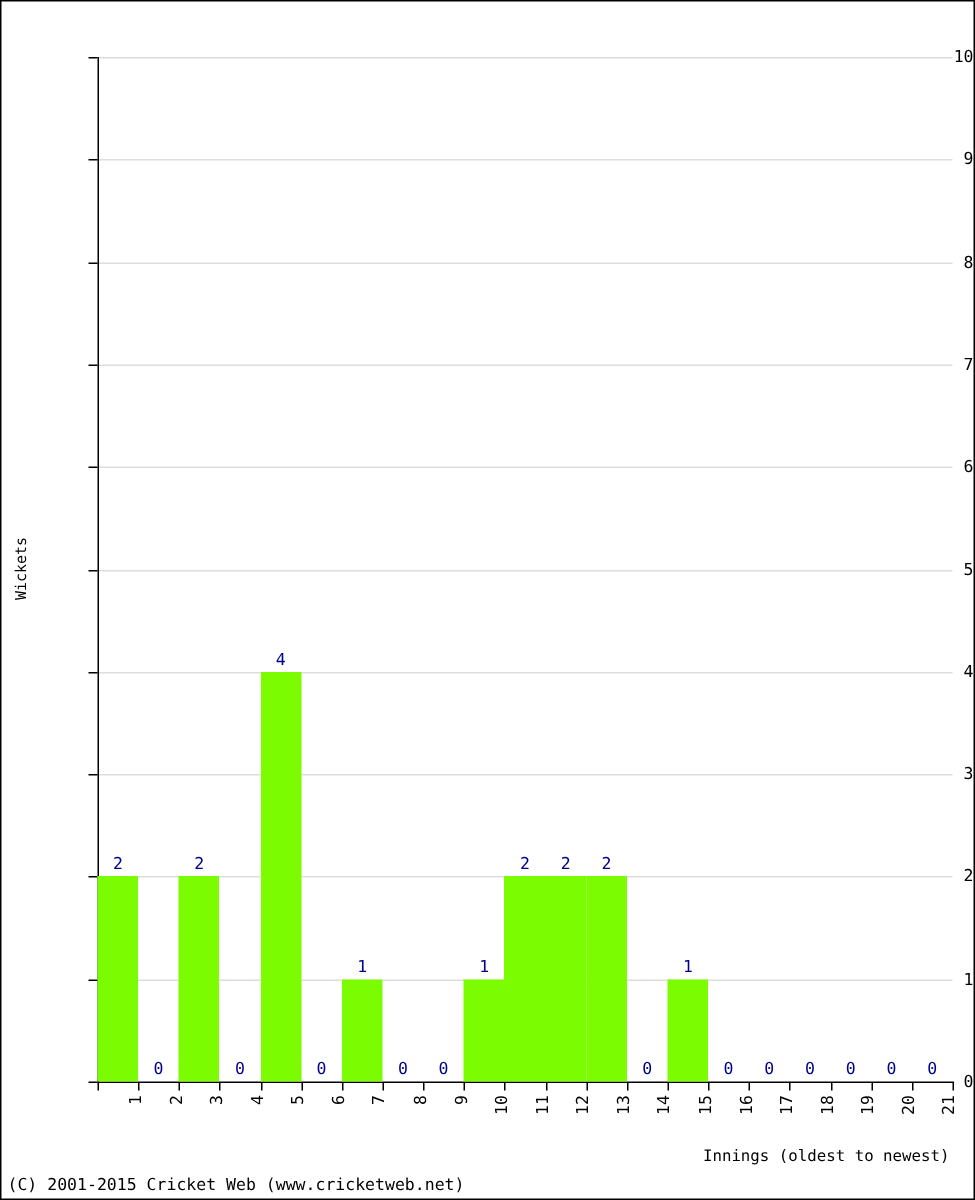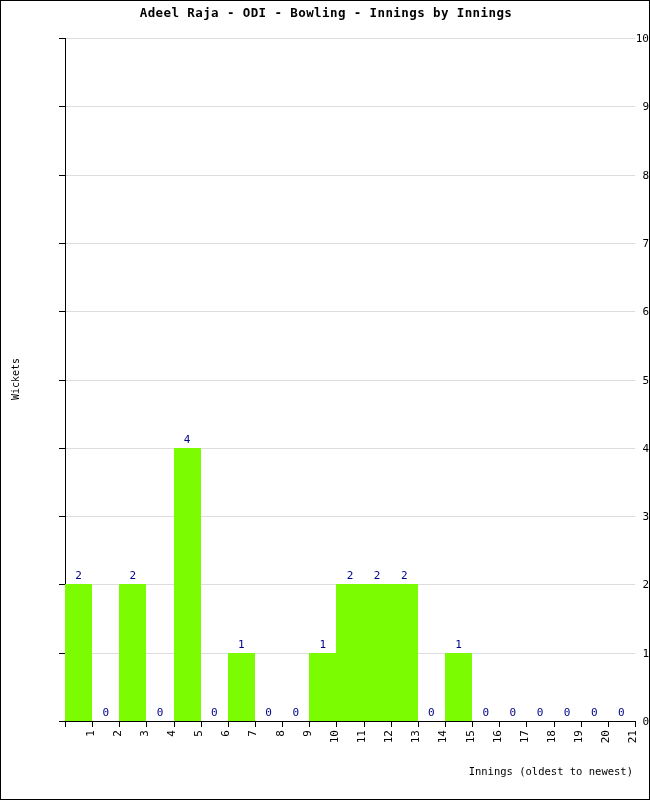--- a/index.html
+++ b/index.html
@@ -154,21 +154,20 @@
     font-size: 11px;
     color: #000000;
     white-space: nowrap;
   }
 </style>
 </head>
 <body>
 
 <div id="chart-root">
 
-  <div id="chart-title">Adeel Raja - ODI - Bowling - Innings by Innings</div>
 
   <div id="gridlines-layer">
       <div class="gridline" style="top: 651.7px; background: rgb(221, 221, 221);"></div>
       <div class="gridline" style="top: 583.4px; background: rgb(221, 221, 221);"></div>
       <div class="gridline" style="top: 515.1px; background: rgb(221, 221, 221);"></div>
       <div class="gridline" style="top: 446.8px; background: rgb(221, 221, 221);"></div>
       <div class="gridline" style="top: 378.5px; background: rgb(221, 221, 221);"></div>
       <div class="gridline" style="top: 310.2px; background: rgb(221, 221, 221);"></div>
       <div class="gridline" style="top: 241.9px; background: rgb(221, 221, 221);"></div>
       <div class="gridline" style="top: 173.6px; background: rgb(221, 221, 221);"></div>
@@ -322,14 +321,15 @@
       <div class="x-tick-label" style="left: 571.143px;">19</div>
       <div class="x-tick" style="left: 579.714px;"></div>
       <div class="x-tick-label" style="left: 598.286px;">20</div>
       <div class="x-tick" style="left: 606.857px;"></div>
       <div class="x-tick-label" style="left: 625.429px;">21</div>
       <div class="x-tick" style="left: 634px;"></div>
     </div>
 
   <div id="x-axis-title">Innings (oldest to newest)</div>
 
+  <div id="footer-copyright">(C) 2001-2015 Cricket Web (www.cricketweb.net)</div>
 
 </div>
 
 </body></html>

